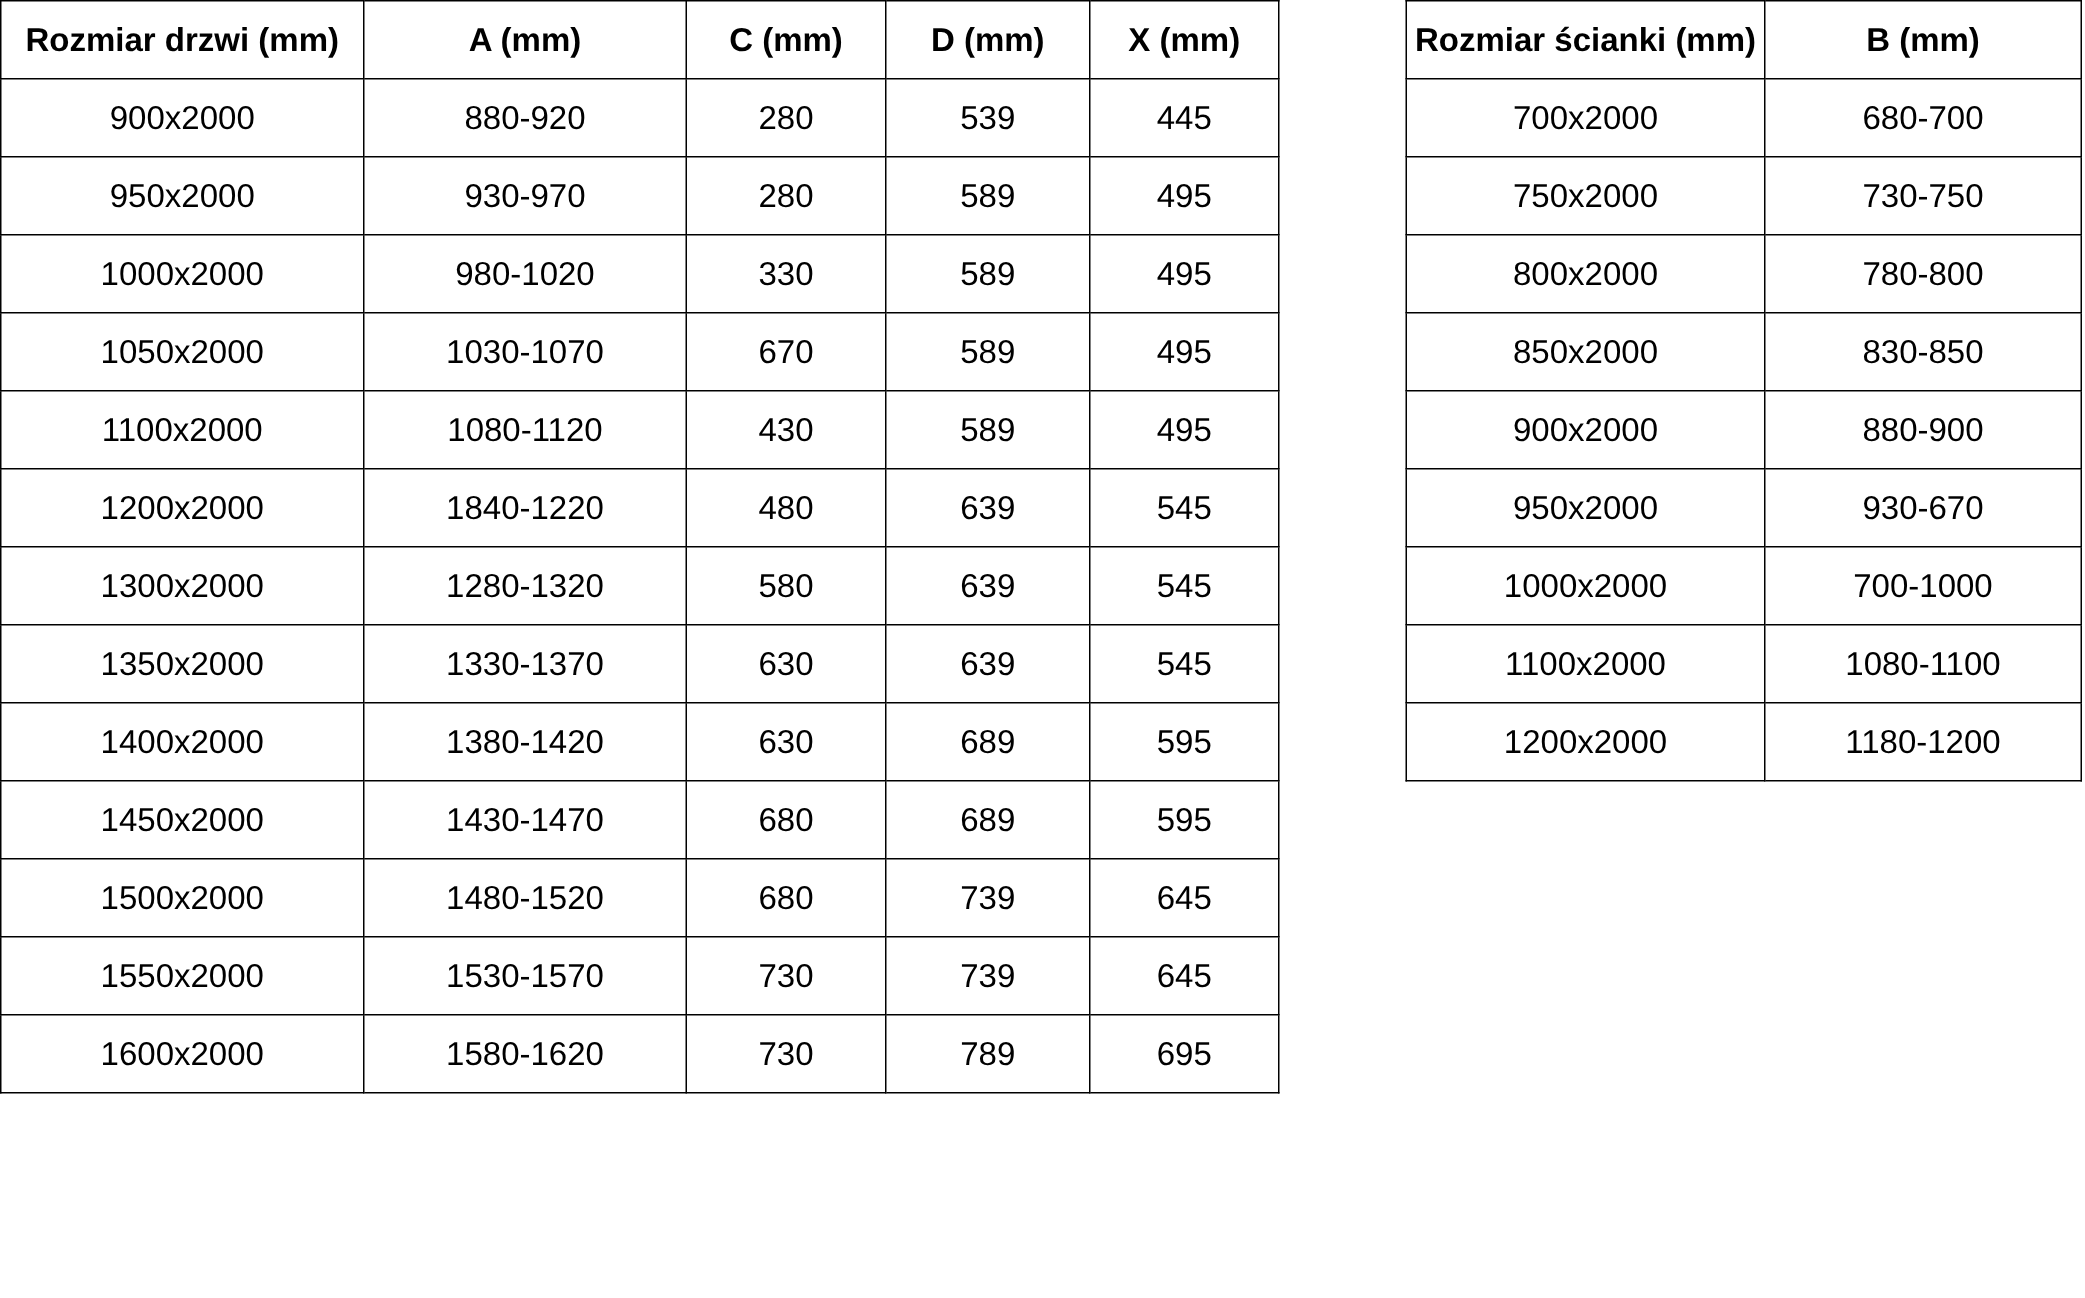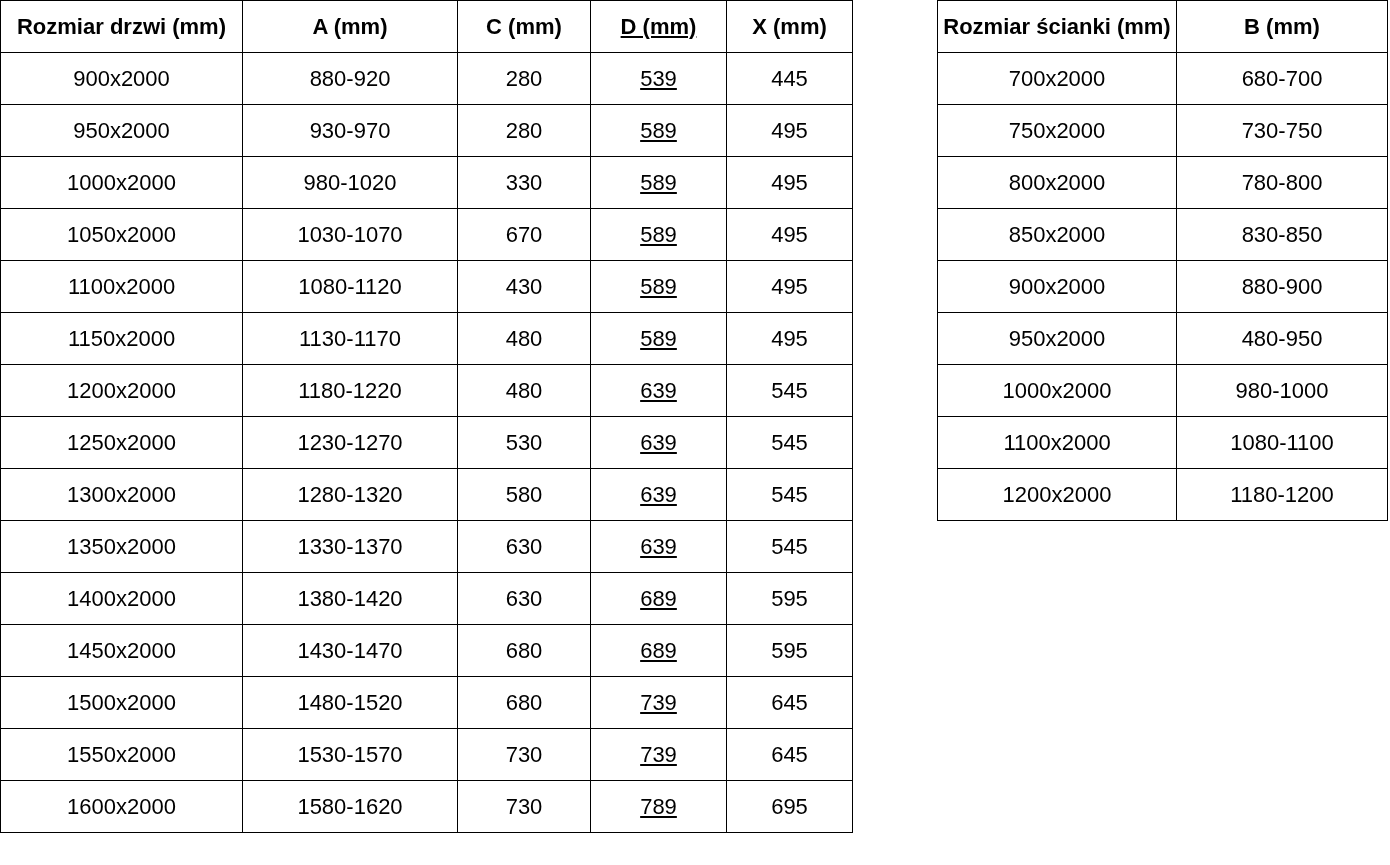--- a/index.html
+++ b/index.html
@@ -34,21 +34,21 @@
     overflow:hidden;
   }
   th{
     font-weight:bold;
   }
   
   #door-table{ left:0; width:847px; }
   #door-table th:nth-child(1), #door-table td:nth-child(1){ width:241px;margin-left:41px; }
   #door-table th:nth-child(2), #door-table td:nth-child(2){ width:214px;margin-top:48px; }
   #door-table th:nth-child(3), #door-table td:nth-child(3){ width:132px; }
-  #door-table th:nth-child(4), #door-table td:nth-child(4){ width:135px;text-decoration:underline; }
+  #door-table th:nth-child(4), #door-table td:nth-child(4){ width:135px; }
   #door-table th:nth-child(5), #door-table td:nth-child(5){ width:125px; }
   
   #wall-table{ left:937px; width:448px; }
   #wall-table th:nth-child(1), #wall-table td:nth-child(1){ width:238px; }
   #wall-table th:nth-child(2), #wall-table td:nth-child(2){ width:210px;text-align:center; }
 </style>
 </head>
 <body>
 
 <div class="page">
@@ -93,37 +93,23 @@
           <td>495</td>
         </tr>
         <tr>
           <td>1100x2000</td>
           <td>1080-1120</td>
           <td>430</td>
           <td>589</td>
           <td>495</td>
         </tr>
         <tr>
-          <td>1150x2000</td>
-          <td>1130-1170</td>
+          <td>1200x2000</td>
+          <td>1840-1220</td>
           <td>480</td>
-          <td>589</td>
-          <td>495</td>
-        </tr>
-        <tr>
-          <td>1200x2000</td>
-          <td>1180-1220</td>
-          <td>480</td>
-          <td>639</td>
-          <td>545</td>
-        </tr>
-        <tr>
-          <td>1250x2000</td>
-          <td>1230-1270</td>
-          <td>530</td>
           <td>639</td>
           <td>545</td>
         </tr>
         <tr>
           <td>1300x2000</td>
           <td>1280-1320</td>
           <td>580</td>
           <td>639</td>
           <td>545</td>
         </tr>
@@ -195,25 +181,25 @@
         <tr>
           <td>850x2000</td>
           <td>830-850</td>
         </tr>
         <tr>
           <td>900x2000</td>
           <td>880-900</td>
         </tr>
         <tr>
           <td>950x2000</td>
-          <td>480-950</td>
+          <td>930-670</td>
         </tr>
         <tr>
           <td>1000x2000</td>
-          <td>980-1000</td>
+          <td>700-1000</td>
         </tr>
         <tr>
           <td>1100x2000</td>
           <td>1080-1100</td>
         </tr>
         <tr>
           <td>1200x2000</td>
           <td>1180-1200</td>
         </tr>
       </tbody>

